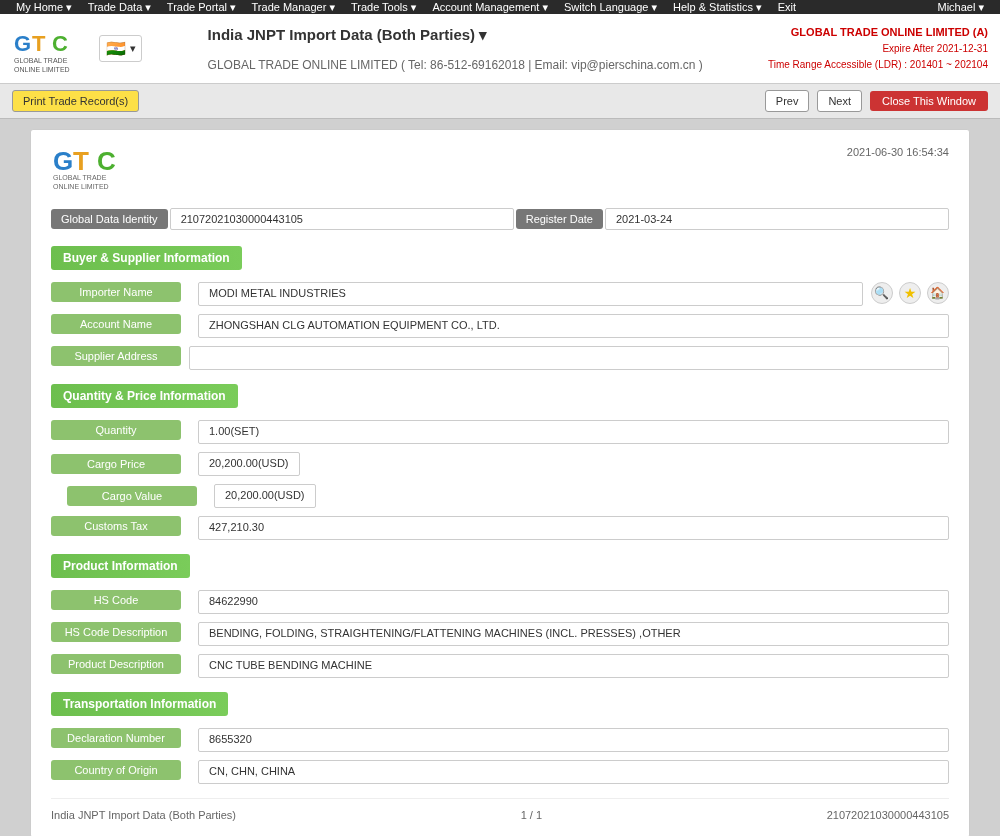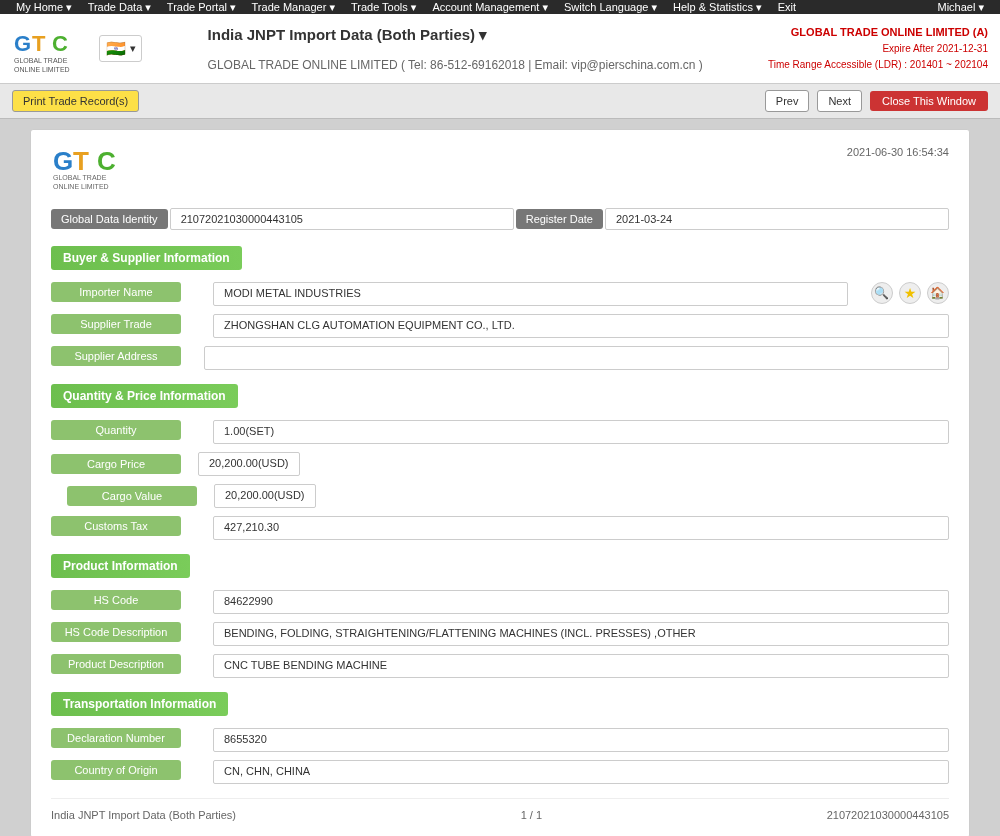--- a/index.html
+++ b/index.html
@@ -44,21 +44,21 @@
     .identity-label { background: #777; color: #fff; padding: 4px 10px; border-radius: 3px; font-size: 11px; white-space: nowrap; }
     .identity-value { border: 1px solid #ccc; padding: 4px 10px; flex: 1; font-size: 11px; color: #333; border-radius: 2px; }
     .register-btn { background: #777; color: #fff; padding: 4px 10px; border-radius: 3px; font-size: 11px; white-space: nowrap; }
     .register-value { border: 1px solid #ccc; padding: 4px 10px; flex: 1; font-size: 11px; color: #333; border-radius: 2px; }
 
     
     .section-header { background: linear-gradient(to right, #6dbf4e, #7acc5a); color: #fff; padding: 5px 12px; border-radius: 3px; font-size: 12px; font-weight: bold; margin-bottom: 12px; display: inline-block; }
     .section-block { margin-bottom: 14px; }
 
     
-    .info-row { display: flex; align-items: flex-start; margin-bottom: 8px; gap: 15px; }
+    .info-row { display: flex; align-items: flex-start; margin-bottom: 8px; gap: 0; }
     .info-label { background: #8dc26e; color: #fff; padding: 4px 10px; border-radius: 3px; font-size: 11px; white-space: nowrap; min-width: 130px; text-align: center; }
     .info-value { border: 1px solid #ccc; padding: 4px 10px; flex: 1; font-size: 11px; color: #333; margin-left: 17px; border-radius: 2px; min-height: 24px; }
     .info-value-empty { border: 1px solid #ccc; padding: 4px 10px; flex: 1; font-size: 11px; color: #333; margin-left: 8px; border-radius: 2px; min-height: 24px; }
 
     
     .buyer-icons { display: flex; gap: 6px; align-items: center; margin-left: 8px; }
     .icon-circle { width: 22px; height: 22px; border-radius: 50%; display: flex; align-items: center; justify-content: center; font-size: 13px; cursor: pointer; }
 
     
     .two-col-row { display: flex; gap: 8px; align-items: flex-start; margin-bottom: 8px; flex-direction: column; }
@@ -164,21 +164,21 @@
       <div class="info-row">
         <span class="info-label">Importer Name</span>
         <span class="info-value">MODI METAL INDUSTRIES</span>
         <div class="buyer-icons">
           <div class="icon-circle" style="background:#eee; border:1px solid #ccc; font-size:12px;">🔍</div>
           <div class="icon-circle" style="background:#eee; border:1px solid #ccc; font-size:14px; color:#f0c000;">★</div>
           <div class="icon-circle" style="background:#eee; border:1px solid #ccc; font-size:12px;">🏠</div>
         </div>
       </div>
       <div class="info-row">
-        <span class="info-label">Supplier Trade</span>
+        <span class="info-label">Account Name</span>
         <span class="info-value">ZHONGSHAN CLG AUTOMATION EQUIPMENT CO., LTD.</span>
       </div>
       <div class="info-row">
         <span class="info-label">Supplier Address</span>
         <span class="info-value-empty"></span>
       </div>
     </div>
 
     <div class="section-block">
       <div class="section-header">Quantity &amp; Price Information</div>

